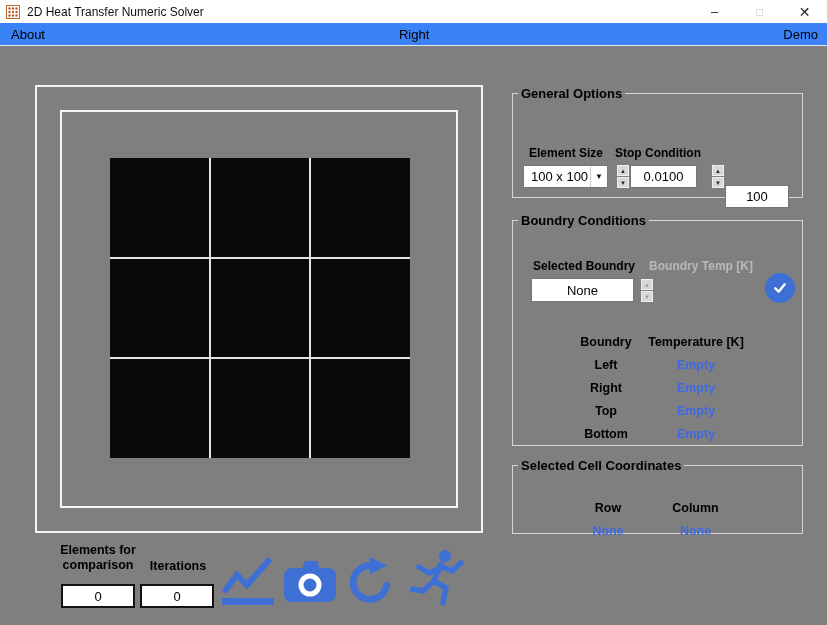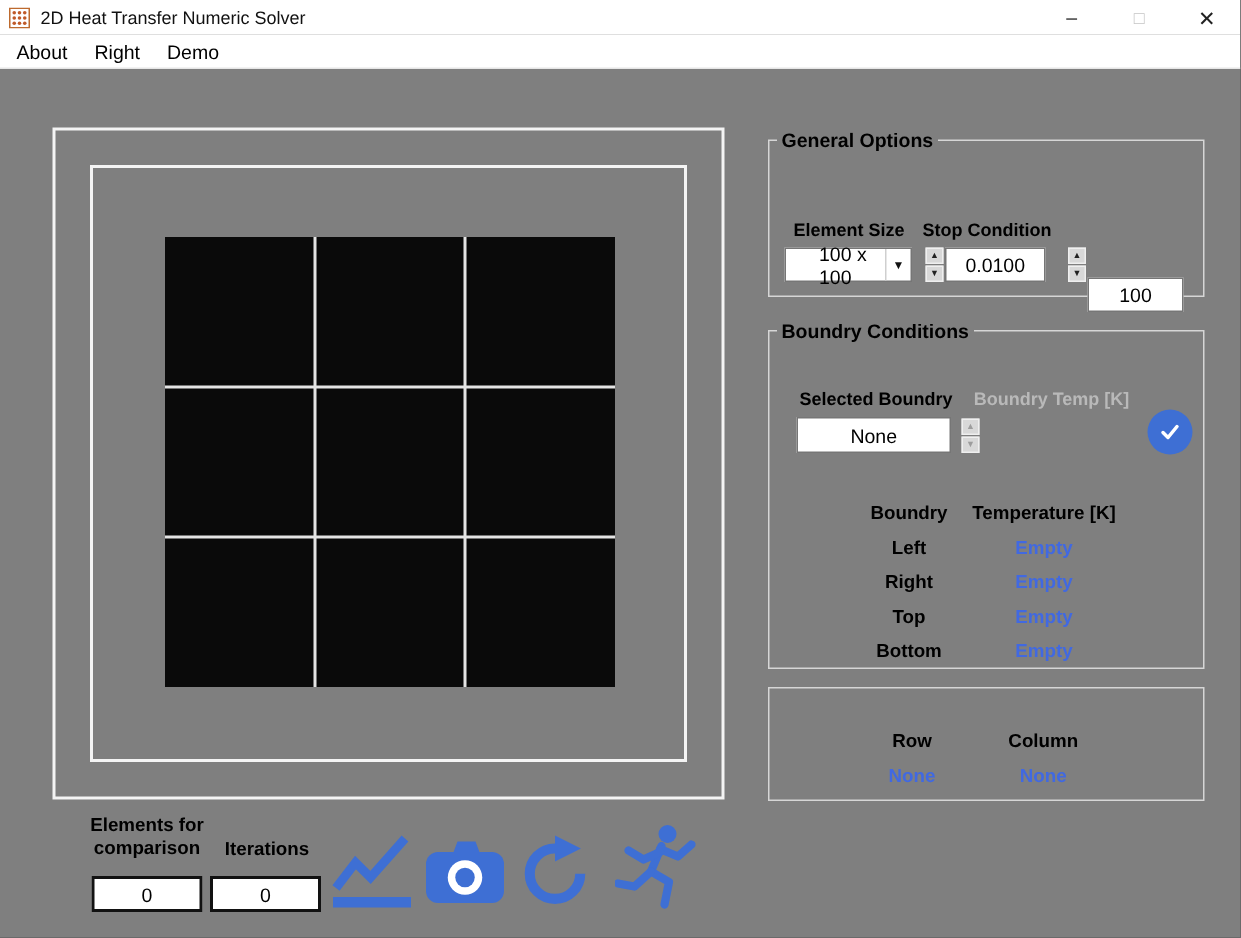--- a/index.html
+++ b/index.html
@@ -19,22 +19,22 @@
   .win-controls { margin-left:auto; display:flex; height:100%; }
   .win-btn {
     width:45px; height:100%; display:flex; align-items:center; justify-content:center;
     font-size:13px; color:#222; cursor:default;
   }
   .win-btn.maximize { color:#c6c6c6; font-size:12px; }
   .win-btn.close { font-size:14px; }
   
   .menubar {
     position:absolute; top:23px; left:0; width:100%; height:23px;
-    background:#ffffff; display:flex; align-items:center;
-    font-size:13px; border-bottom:1px solid #e6e6e6; padding-left:2px;
+    background:#3b82f6; display:flex; align-items:center;
+    font-size:13px; border-bottom:1px solid #e6e6e6; padding-left:2px;justify-content:space-between;
   }
   .menu-item { padding:0 9px; height:100%; display:flex; align-items:center; }
   
   .frame-outer { position:absolute; left:35px; top:85px; width:448px; height:448px; border:2px solid #f4f4f4; }
   .frame-inner { position:absolute; left:60px; top:110px; width:398px; height:398px; border:2px solid #f4f4f4; }
   .grid {
     position:absolute; left:110px; top:158px; width:300px; height:300px;
     display:grid; grid-template-columns:repeat(3,1fr); grid-template-rows:repeat(3,1fr);
     gap:2px; background:#e4e4e4;
   }
@@ -52,21 +52,21 @@
     position:absolute; background:#fff; border:1px solid #767676;
     display:flex; align-items:center; font-size:13px;
   }
   .box.centered { justify-content:center; }
   input.field {
     position:absolute; background:#fff; border:1px solid #767676;
     text-align:center; font-size:13px; font-family:inherit; color:#000; outline:none;
   }
   input.field:disabled { background:#d3d3d3; color:#8d8d8d; border-color:#9d9d9d; }
   .dropdown { position:absolute; background:#fff; border:1px solid #767676; display:flex; align-items:center; font-size:13px; cursor:default; }
-  .dd-text { flex:1; padding-left:22px; }
+  .dd-text { flex:1; padding-left:7px; }
   .dd-arrow { width:17px; text-align:center; font-size:8px; color:#111; border-left:1px solid #cfcfcf; align-self:stretch; display:flex; align-items:center; justify-content:center; }
   .spin { position:absolute; display:flex; flex-direction:column; gap:1px; width:12px; }
   .spin span {
     height:11px; font-size:6px; line-height:11px; text-align:center;
     background:#d8d8d8; border:1px solid #efefef; color:#222; cursor:default;
   }
   .spin.disabled span { color:#9d9d9d; }
   .blue-val { color:#4169E1; font-weight:bold; }
   .trow { position:absolute; left:0; width:100%; }
   .tcell { position:absolute; text-align:center; font-size:12.5px; font-weight:bold; }
@@ -186,20 +186,21 @@
       <div class="tcell tc1">Top</div>
       <div class="tcell tc2 blue-val">Empty</div>
     </div>
     <div class="trow" style="top:199px;">
       <div class="tcell tc1">Bottom</div>
       <div class="tcell tc2 blue-val">Empty</div>
     </div>
   </fieldset>
 
   <fieldset class="gb" style="left:512px; top:458px; width:291px; height:76px;">
+    <legend>Selected Cell Coordinates</legend>
     <div class="tcell" style="left:50px; top:28px; width:90px;">Row</div>
     <div class="tcell" style="left:135px; top:28px; width:95px;">Column</div>
     <div class="tcell blue-val" style="left:50px; top:51px; width:90px;">None</div>
     <div class="tcell blue-val" style="left:135px; top:51px; width:95px;">None</div>
   </fieldset>
 
   <div class="foot-lbl" style="left:53px; top:543px; width:90px;">Elements for comparison</div>
   <input class="num-input" style="left: 61px; top: 584px; width: 74px; height: 24px;" value="0">
 
   <div class="foot-lbl" style="left:143px; top:559px; width:70px;">Iterations</div>

